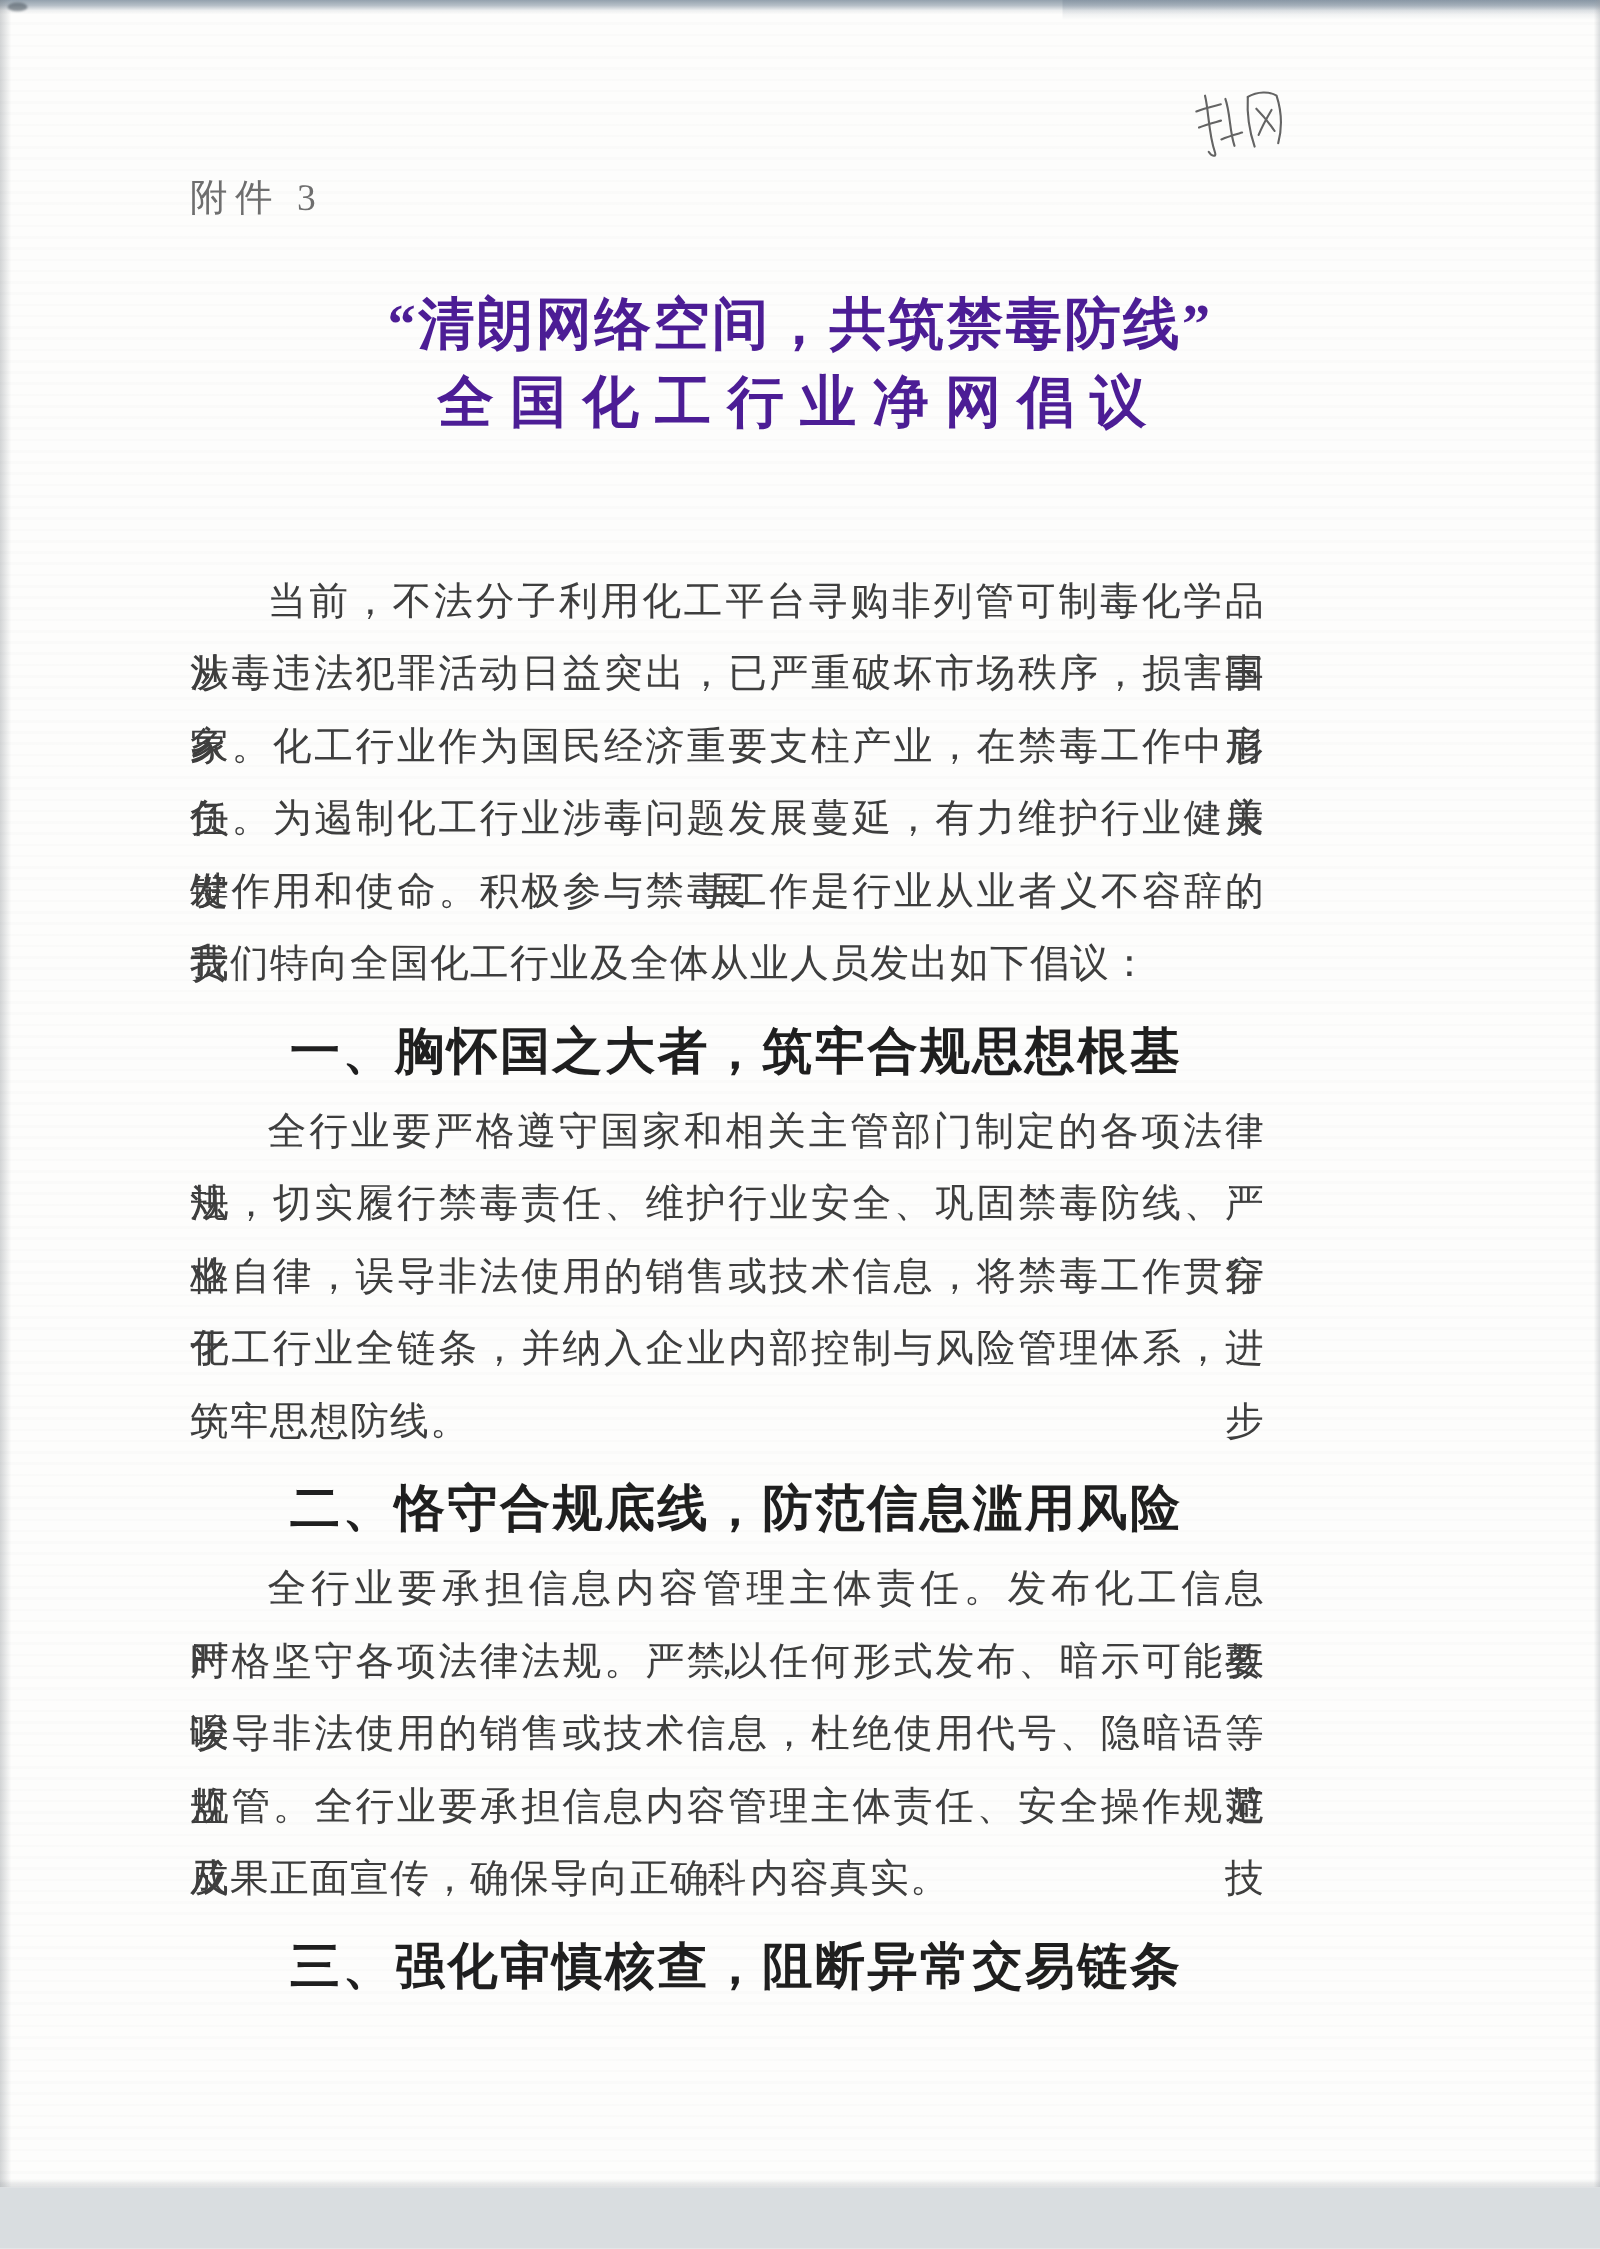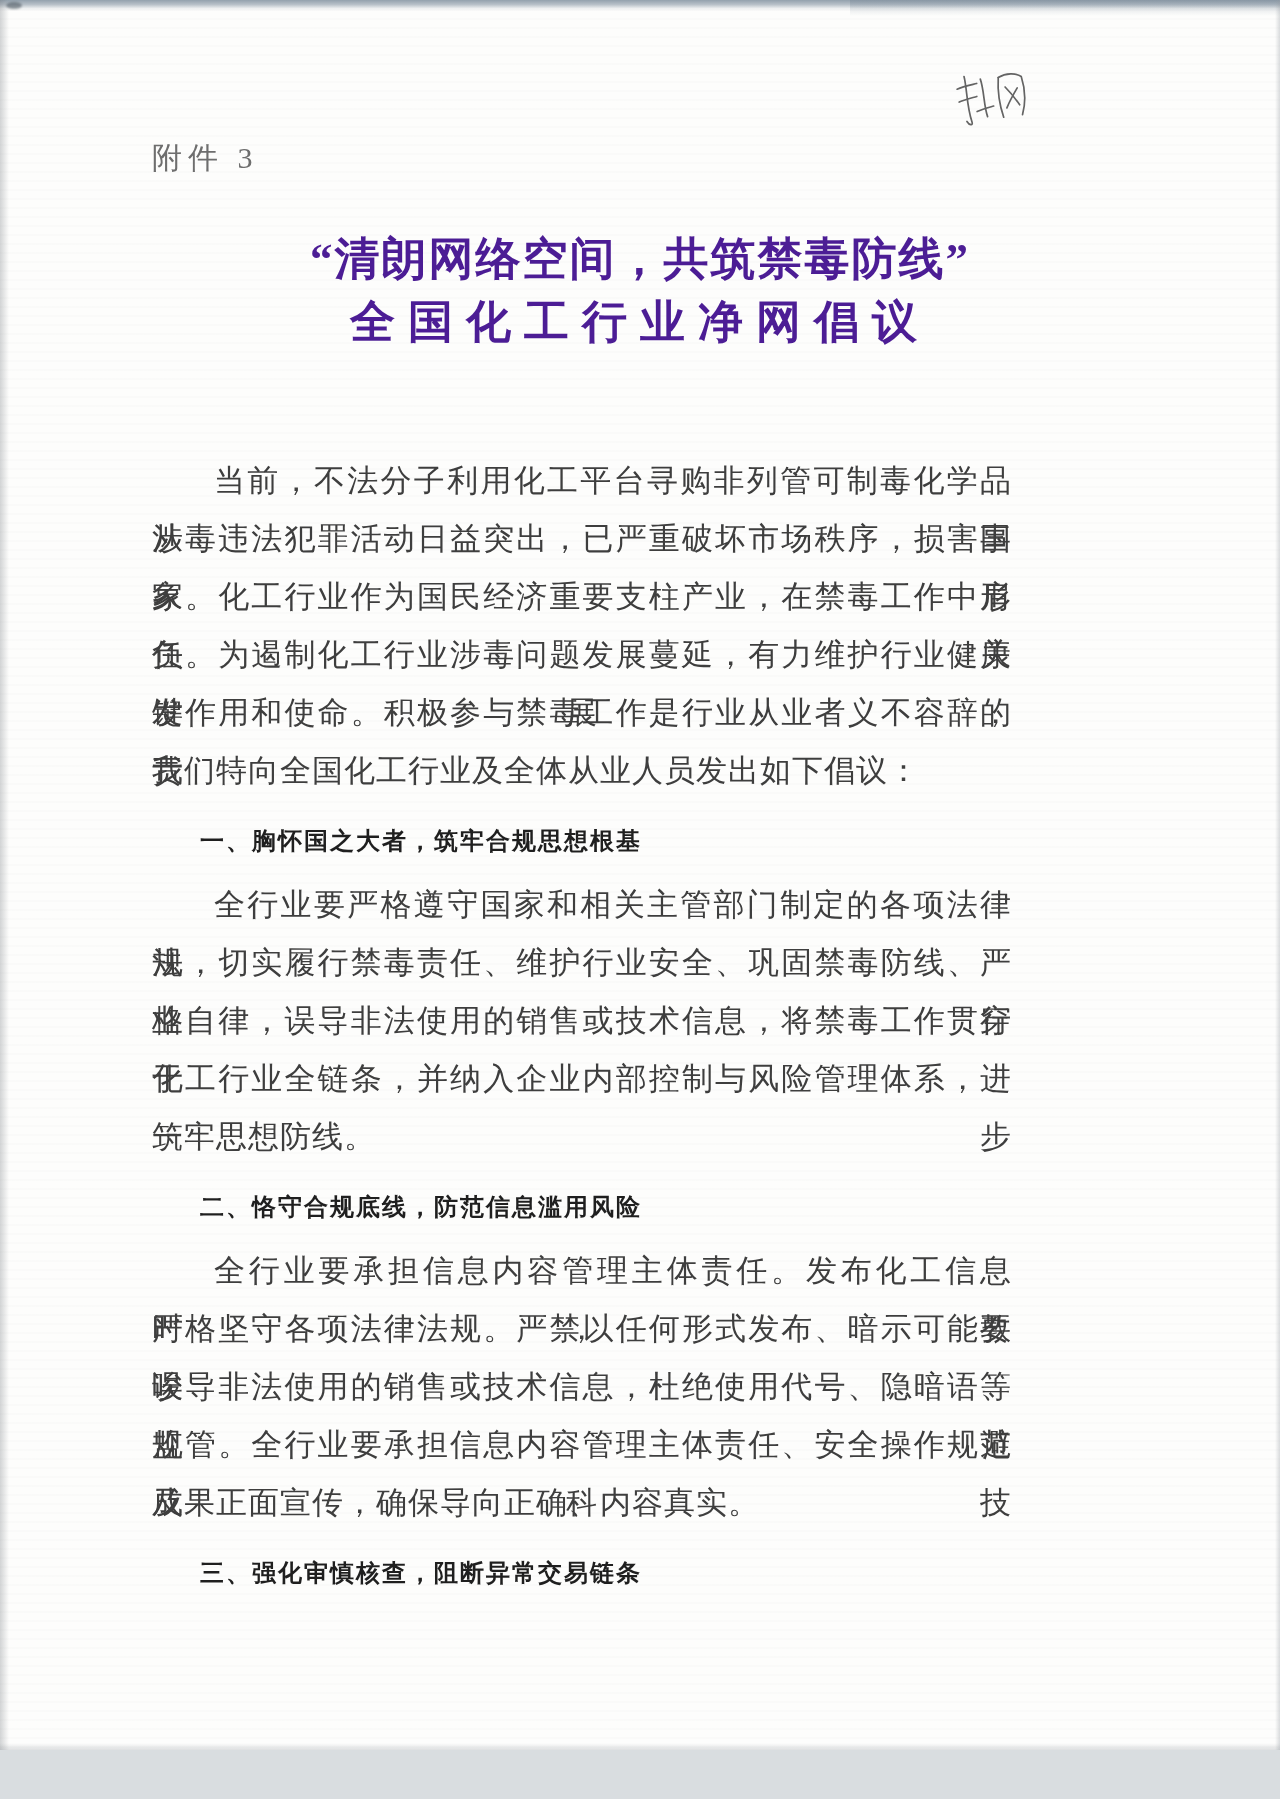--- a/index.html
+++ b/index.html
@@ -70,21 +70,21 @@
     white-space:normal;
     text-align:justify;
     text-align-last:justify;
   }
   .line.indent{text-indent:2em;}
   .heading{
     line-height:58px;height:58px;
     margin-top:12px;margin-bottom:6px;
     font-family:"Liberation Sans","DejaVu Sans",sans-serif;
     font-weight:700;color:#1f1f1f;
-    font-size:24px;letter-spacing:2px;
+    font-size:40px;letter-spacing:2px;
     text-indent:2em;white-space:nowrap;
   }
 </style>
 </head>
 <body>
 
 <div class="page">
 
   <div class="scan-streaks"></div>
   <div class="scan-top"></div>

